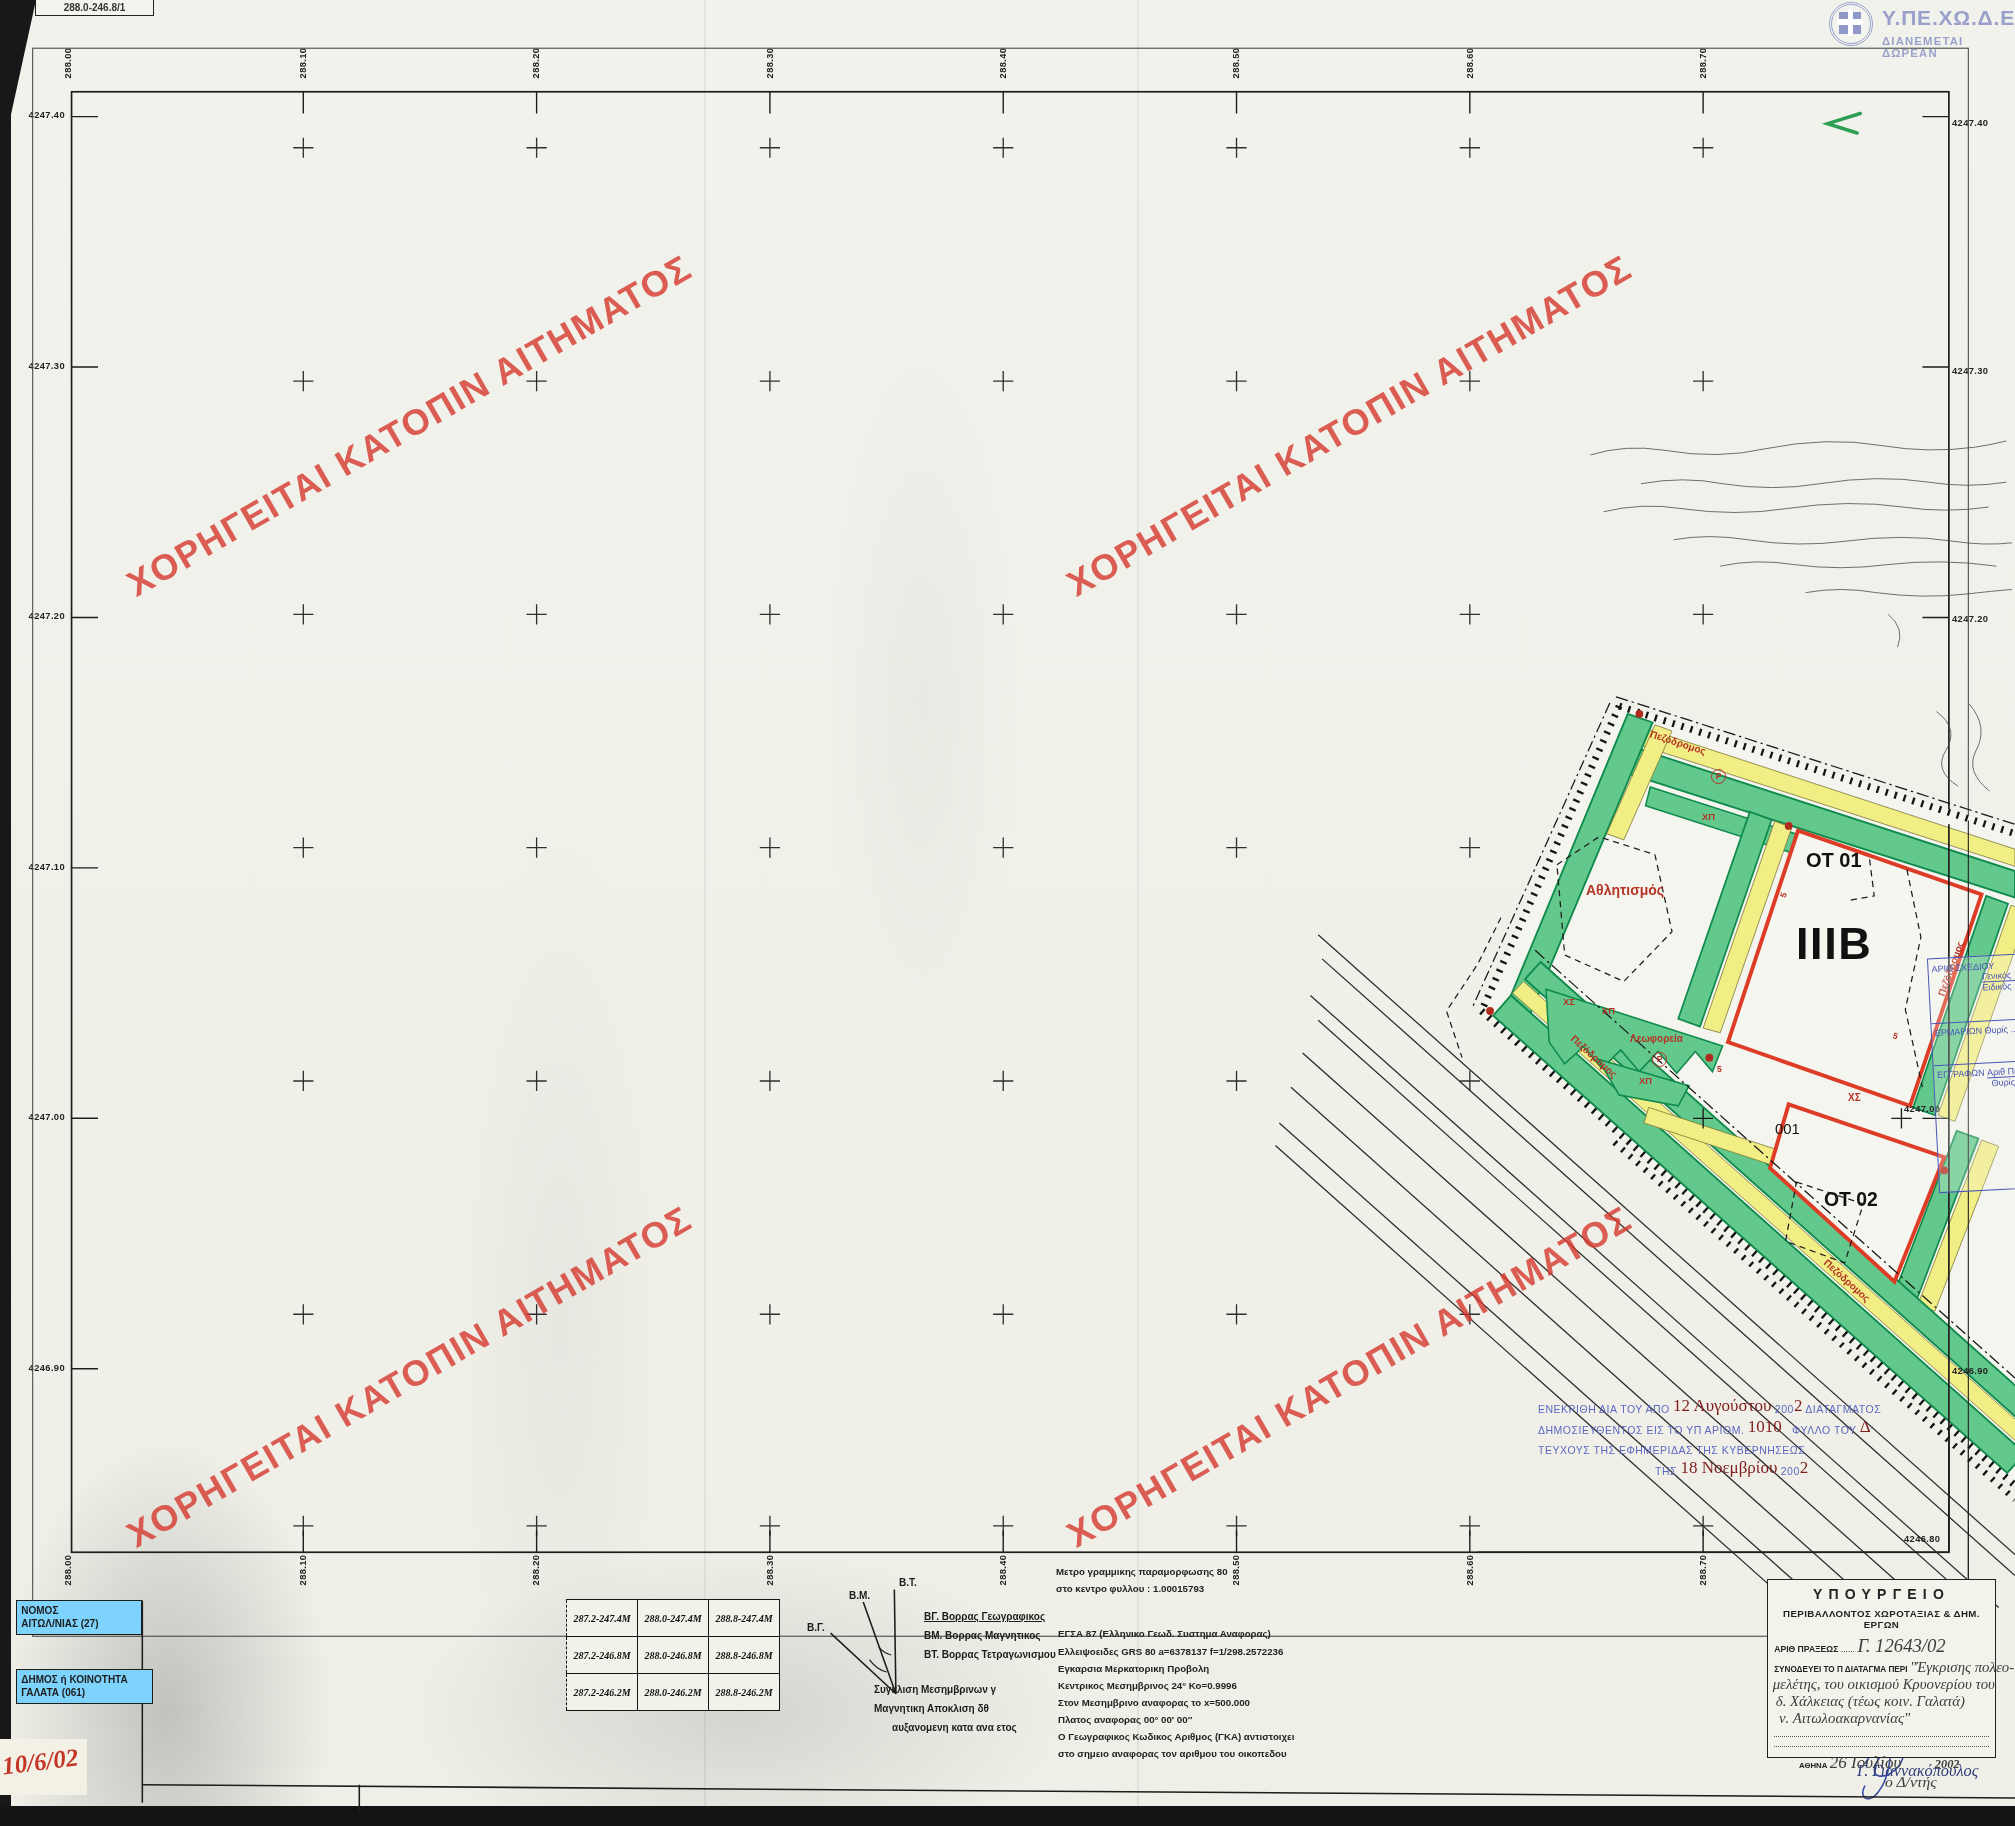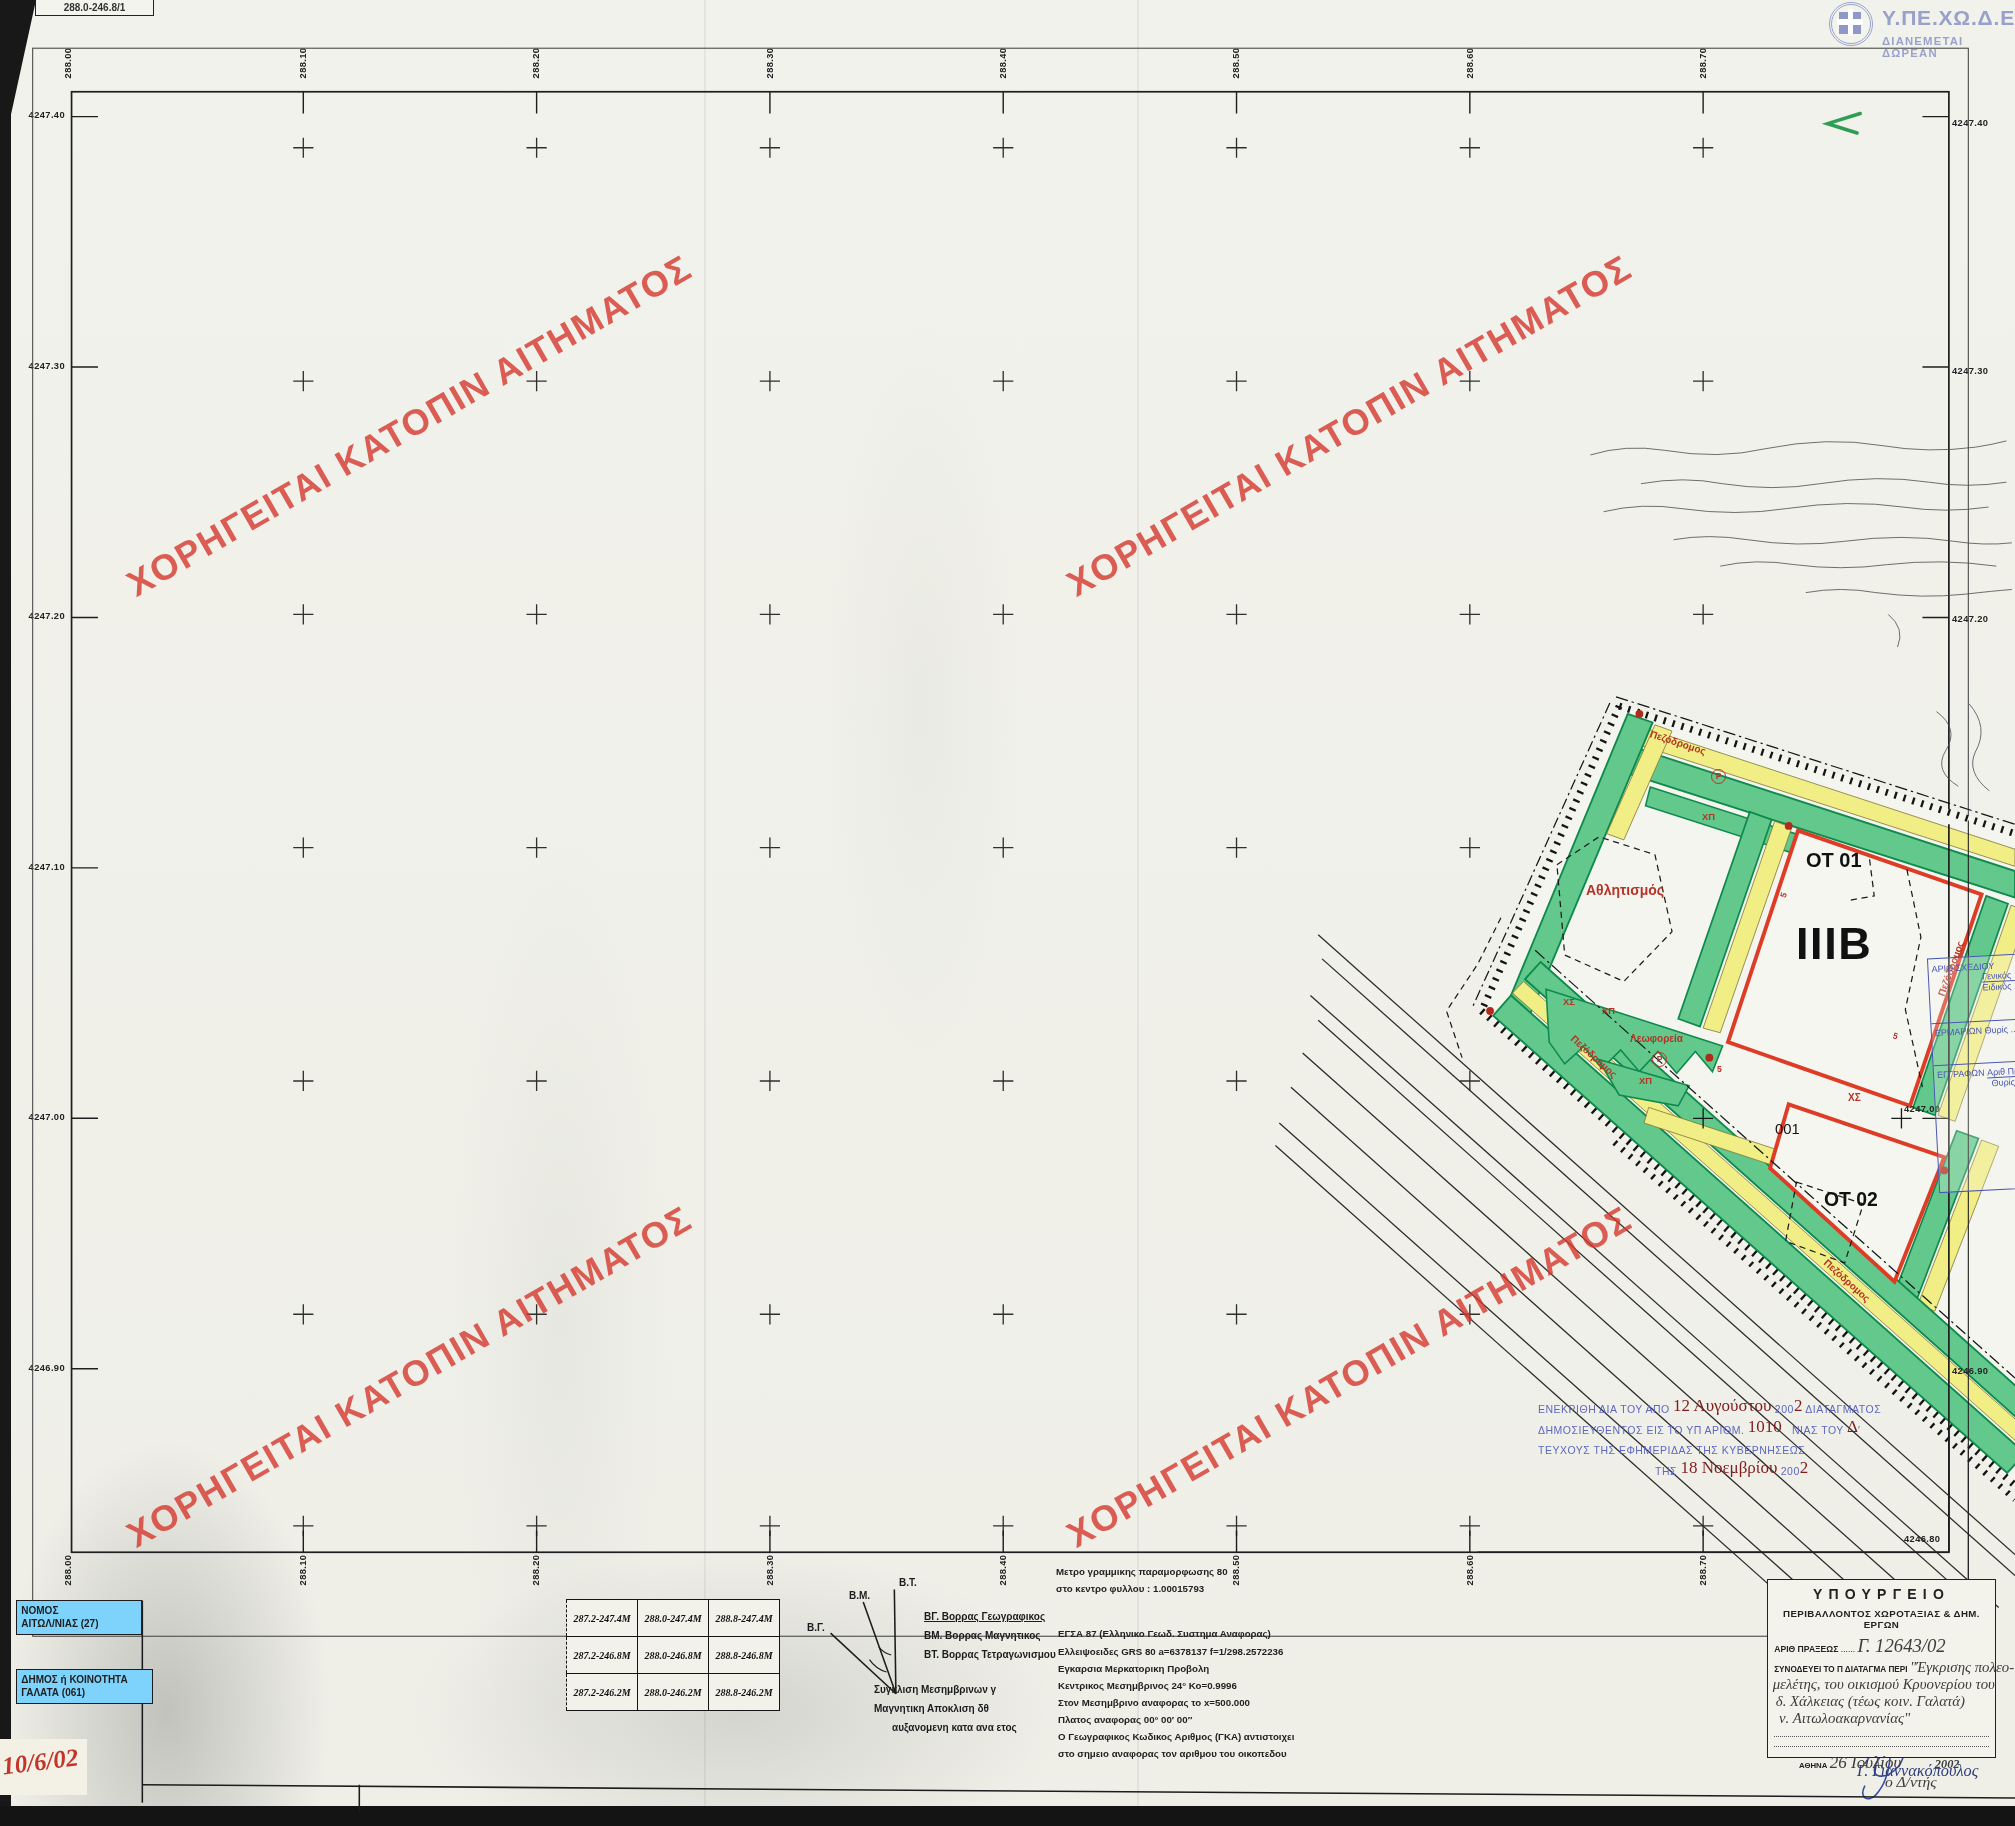--- a/index.html
+++ b/index.html
@@ -267,21 +267,21 @@
 <div class="emblem">
   <div class="sq"></div>
   <div class="cv"></div>
   <div class="ch"></div>
 </div>
 <div class="logo-title">Υ.ΠΕ.ΧΩ.Δ.Ε.</div>
 <div class="logo-sub">ΔΙΑΝΕΜΕΤΑΙ ΔΩΡΕΑΝ</div>
 
 <div class="appr">
   <div><span>ΕΝΕΚΡΙΘΗ ΔΙΑ ΤΟΥ ΑΠΟ</span> <span class="hw">12 Αυγούστου</span> <span>200</span><span class="hw">2</span> <span>ΔΙΑΤΑΓΜΑΤΟΣ</span></div>
-  <div><span>ΔΗΜΟΣΙΕΥΘΕΝΤΟΣ ΕΙΣ ΤΟ ΥΠ ΑΡΙΘΜ.</span> <span class="hw">1010</span> &nbsp;&nbsp;<span>ΝΙΑΣ ΤΟΥ</span> <span class="hw">Δ</span>′</div>
+  <div><span>ΔΗΜΟΣΙΕΥΘΕΝΤΟΣ ΕΙΣ ΤΟ ΥΠ ΑΡΙΘΜ.</span> <span class="hw">1010</span> &nbsp;&nbsp;<span>ΦΥΛΛΟ ΤΟΥ</span> <span class="hw">Δ</span>′</div>
   <div><span>ΤΕΥΧΟΥΣ ΤΗΣ ΕΦΗΜΕΡΙΔΑΣ ΤΗΣ ΚΥΒΕΡΝΗΣΕΩΣ</span></div>
   <div style="padding-left:117px;"><span>ΤΗΣ</span> <span class="hw">18 Νοεμβρίου</span> <span>200</span><span class="hw">2</span></div>
 </div>
 
 <div class="filing">
   <div class="row" style="height:56px;">
     <span>ΑΡΙΘ ΣΧΕΔΙΟΥ</span><br>
     <span style="margin-left:50px;" class="u">Γενικός</span><br>
     <span style="margin-left:50px;">Ειδικός</span> ...
   </div>

